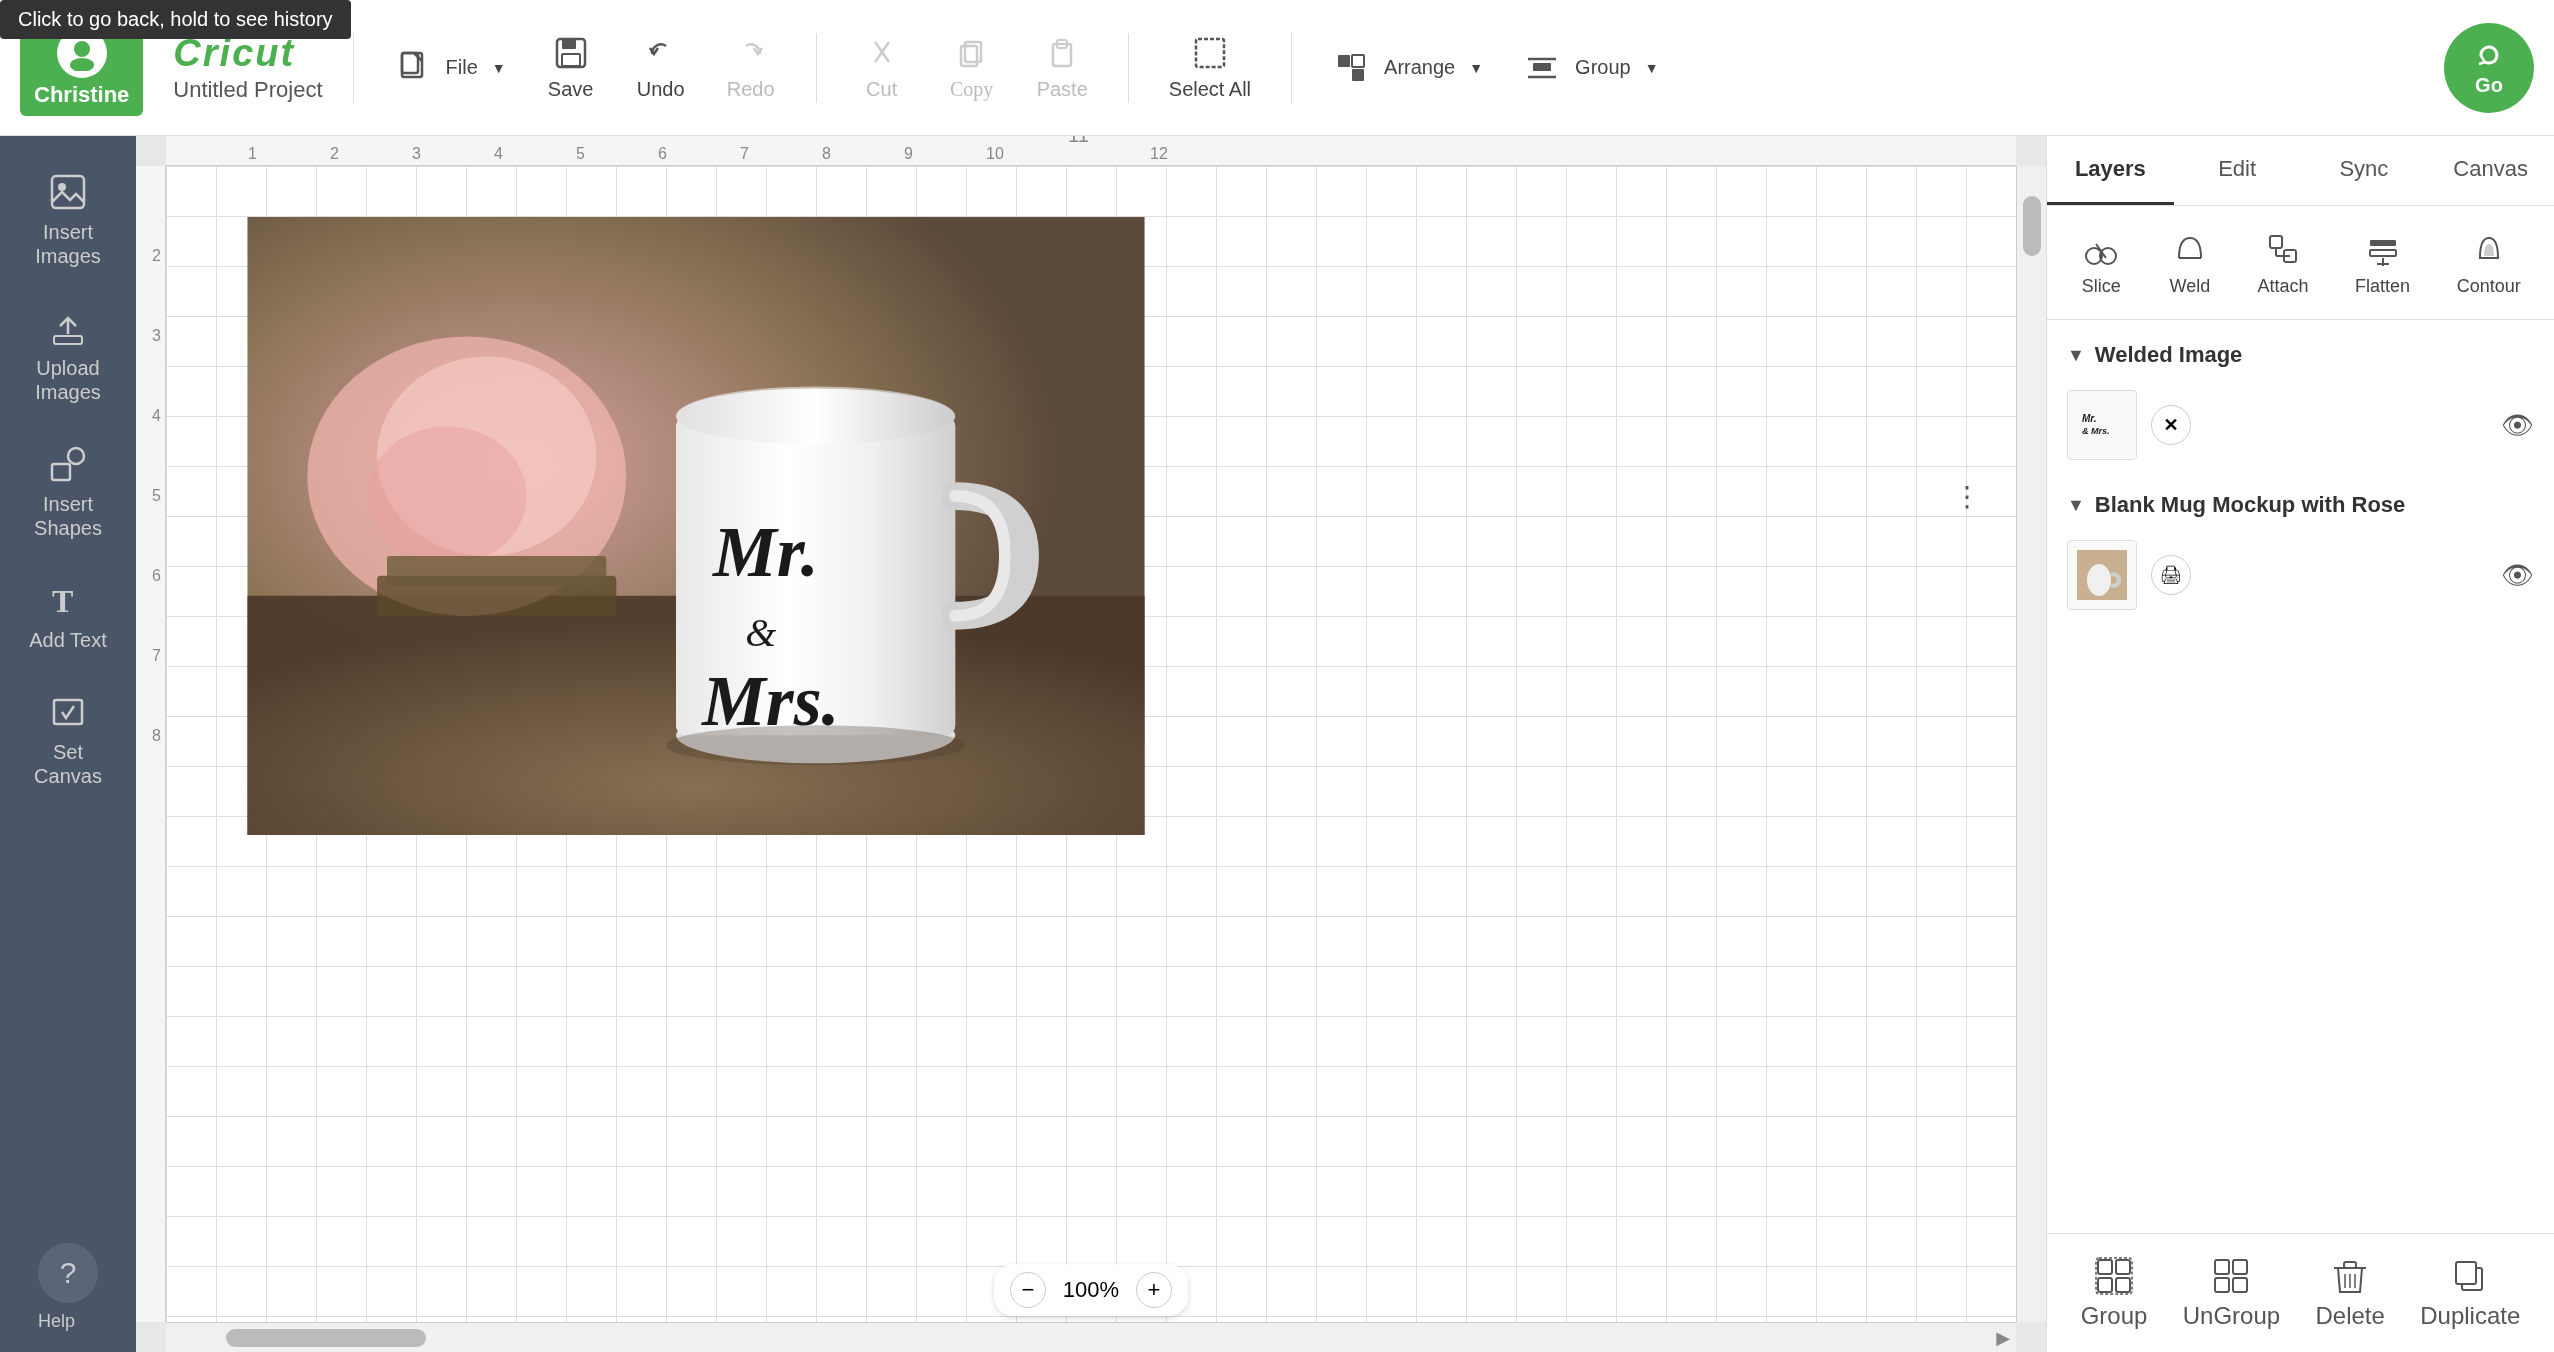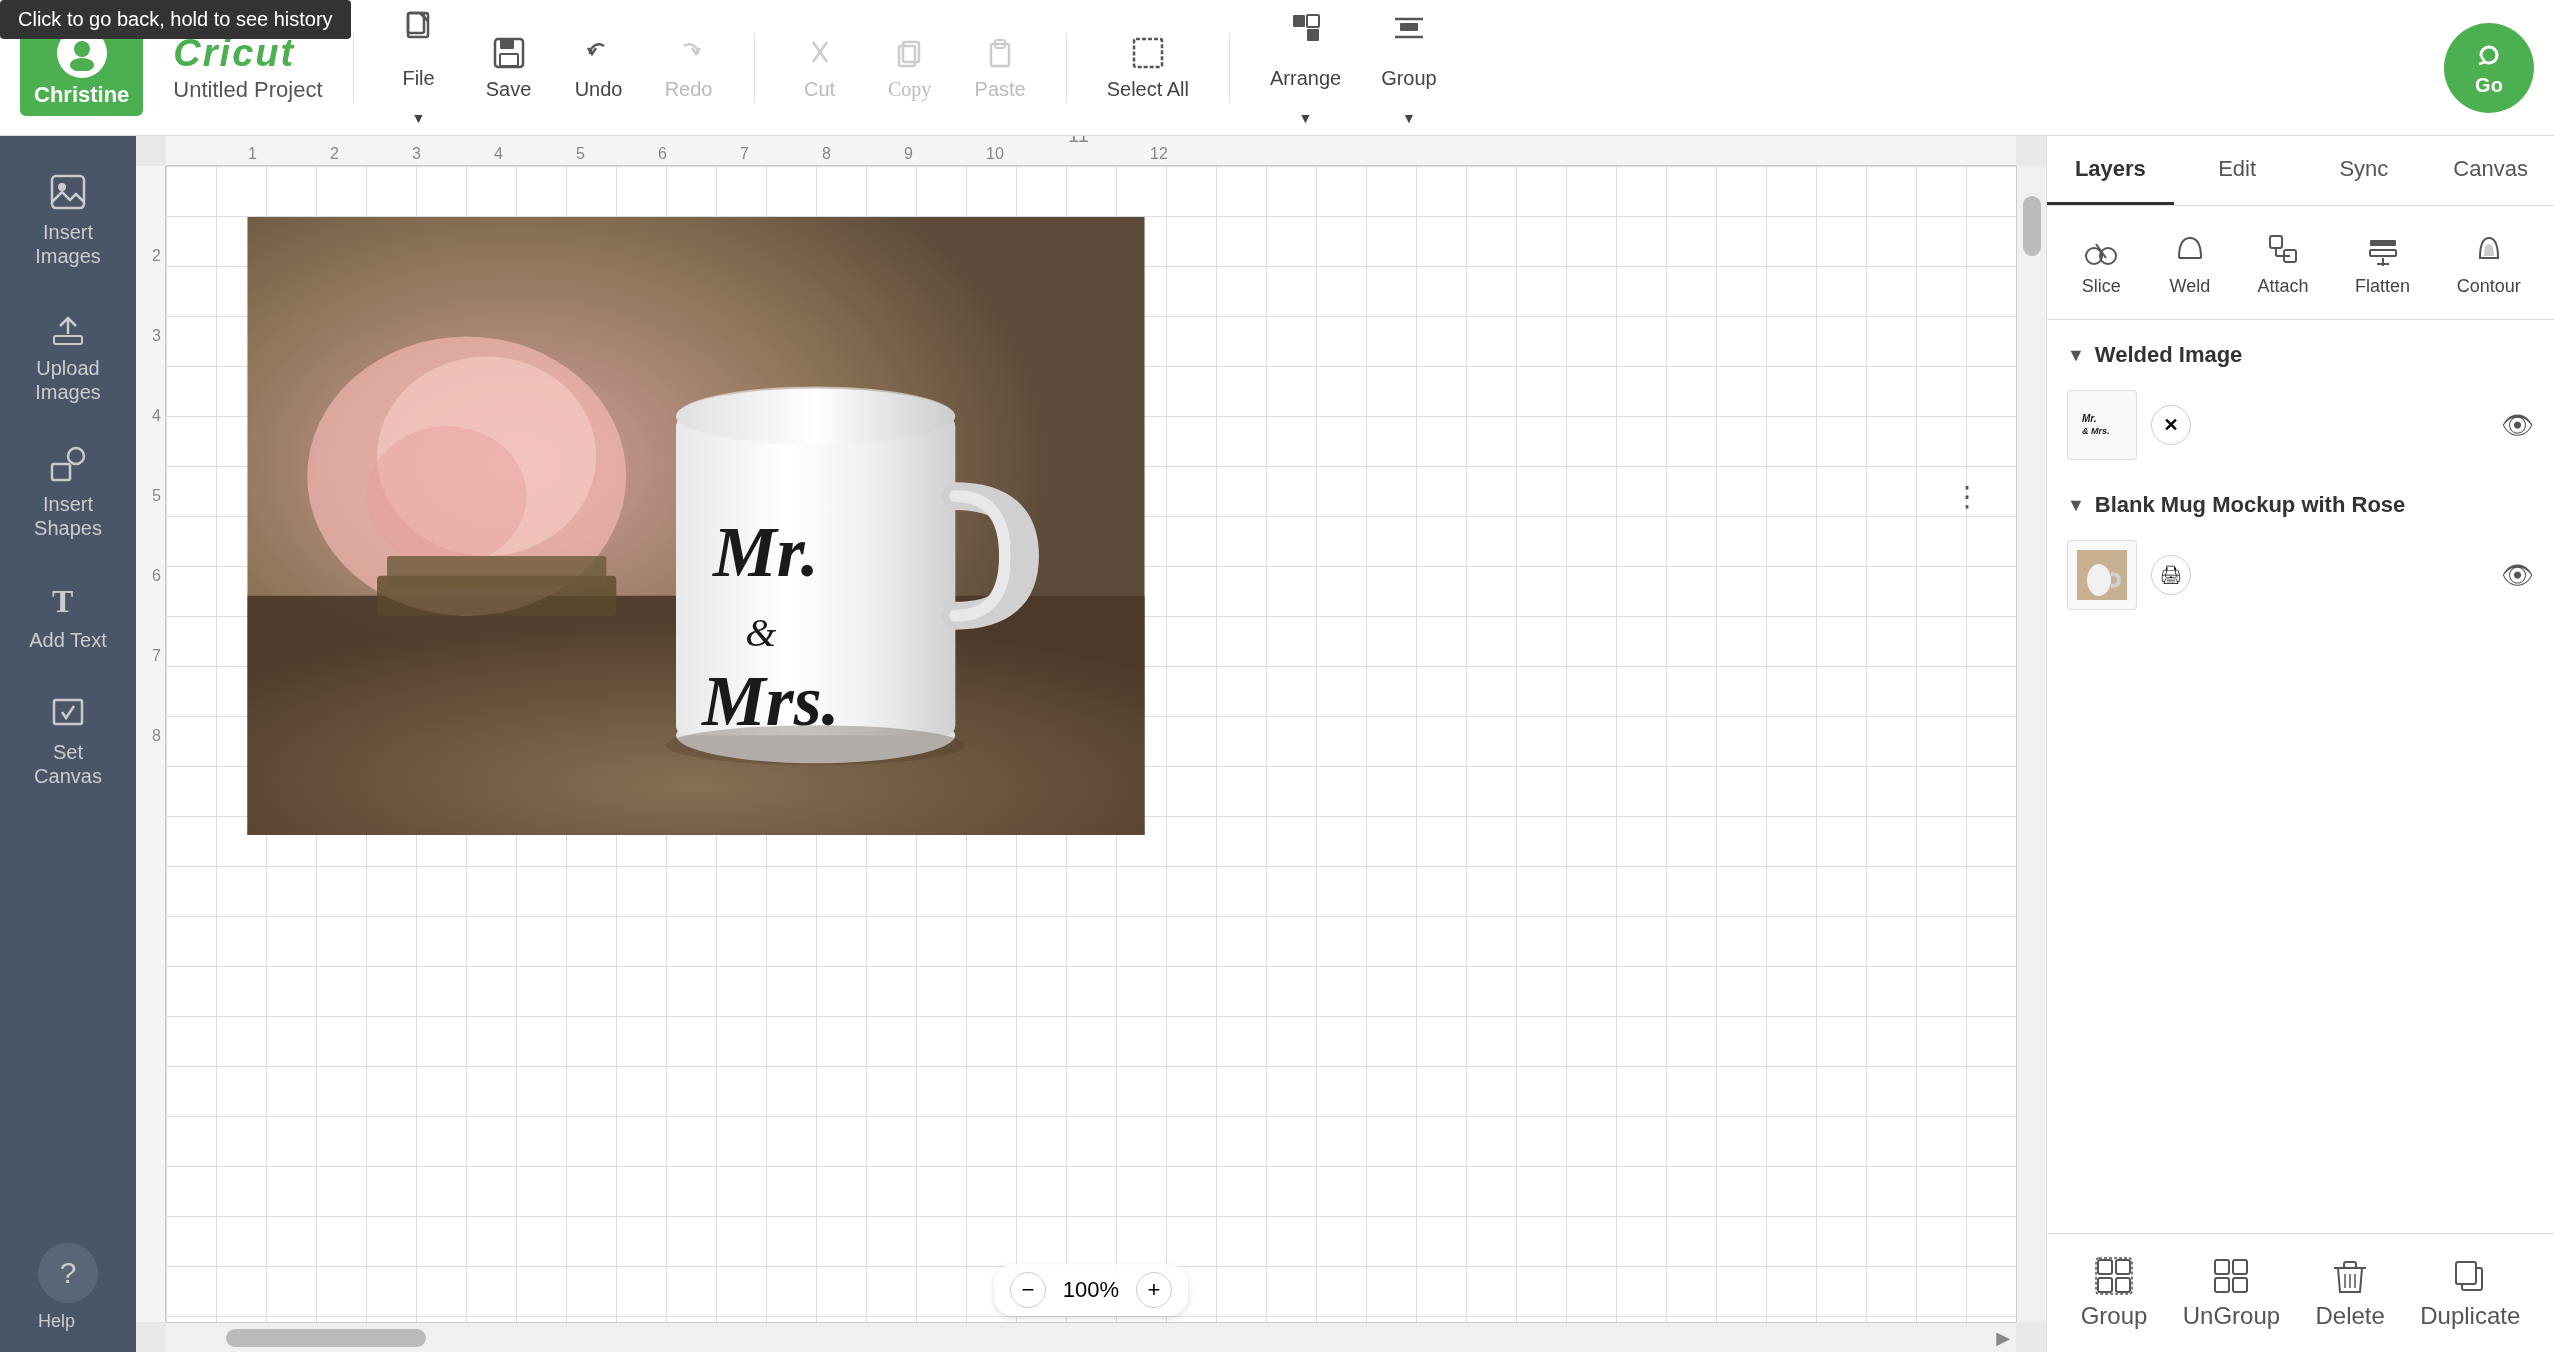--- a/index.html
+++ b/index.html
@@ -43,21 +43,21 @@
       width: 1px; height: 70px; background: #ddd; margin: 0 10px;
     }
 
     .toolbar-btn {
       display: flex; flex-direction: column; align-items: center;
       gap: 6px; cursor: pointer; padding: 6px 10px;
       border-radius: 6px; border: none; background: transparent;
       font-size: 20px; color: #444; min-width: 70px;
     }
     .toolbar-btn svg { width: 38px; height: 38px; }
-    .toolbar-btn.with-arrow { flex-direction: column; align-items: center; gap: 20px; }
+    .toolbar-btn.with-arrow { flex-direction: row; align-items: center; gap: 14px; }
 
     #go-btn {
       margin-left: auto;
       width: 90px; height: 90px; border-radius: 50%;
       background: #4caf50; border: none; cursor: pointer;
       display: flex; flex-direction: column; align-items: center; justify-content: center;
       color: #fff; font-size: 20px; font-weight: 700;
     }
     #go-btn svg { width: 36px; height: 36px; }
 

